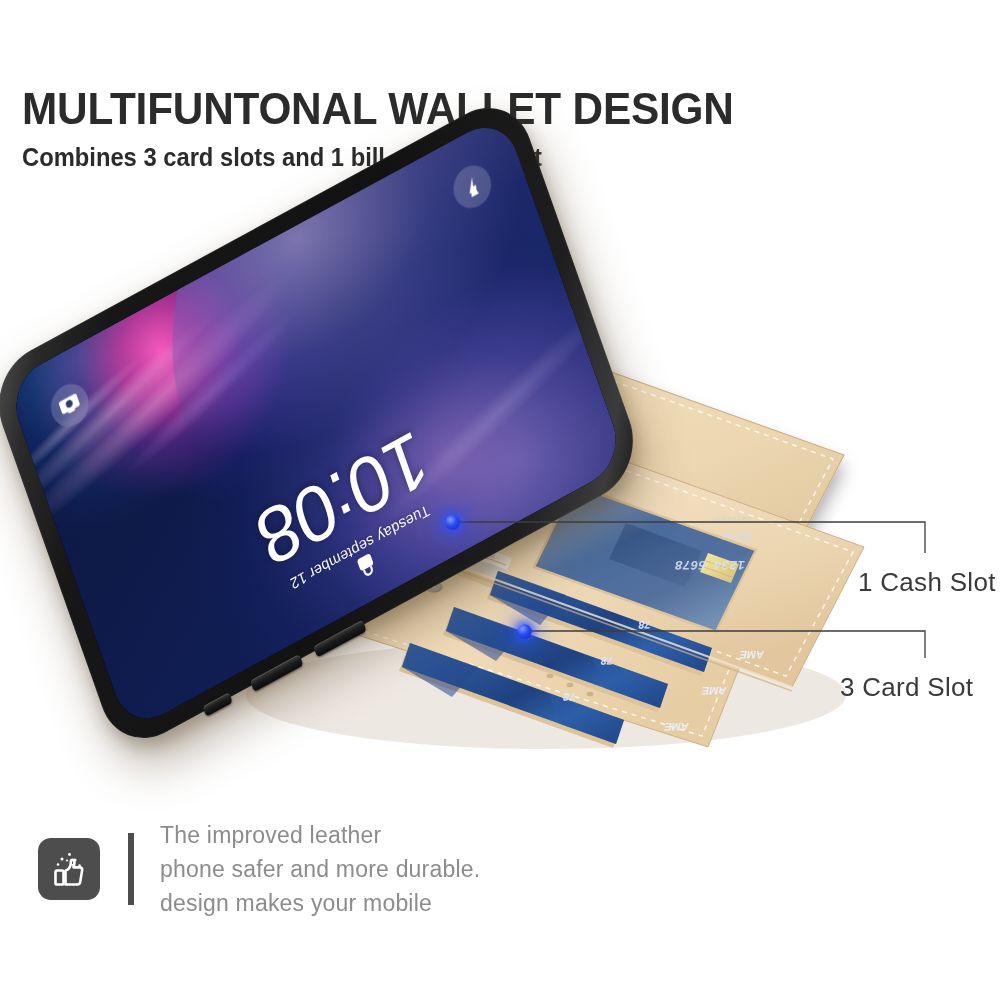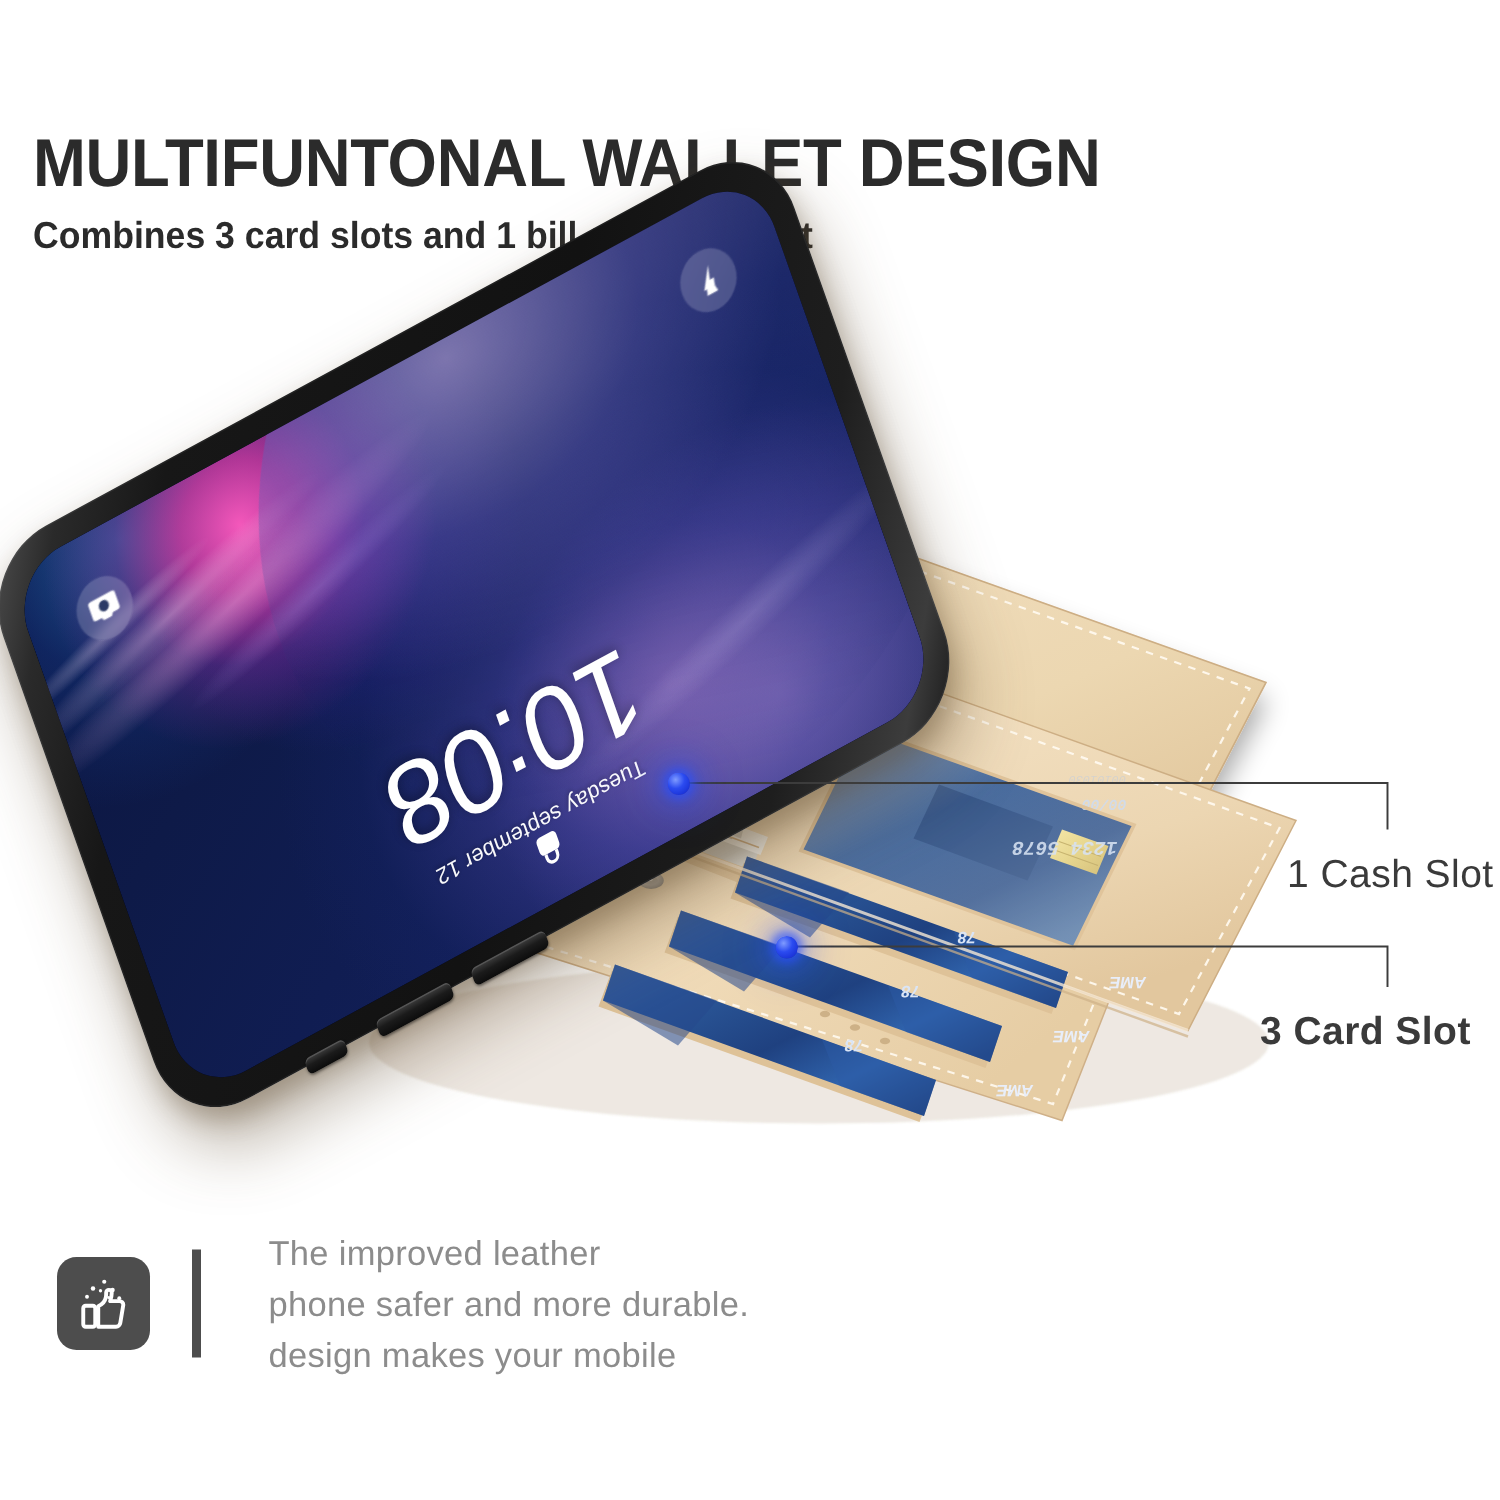--- a/index.html
+++ b/index.html
@@ -242,21 +242,21 @@
     flex: none;
   }
   #footer-text {
     margin-left: 26px;
     font-size: 23px;
     line-height: 34px;
     color: #8c8c8c;
     font-weight: 400;
     letter-spacing: 0.2px;
   }
-  #footer-text div { white-space: nowrap; margin-left: 19px; }
+  #footer-text div { white-space: nowrap; }
 </style>
 </head>
 <body>
 
 <div id="header">
   <div id="title">MULTIFUNTONAL WALLET DESIGN</div>
   <div id="subtitle">Combines 3 card slots and 1 bill compartment</div>
 </div>
 
 <div id="stage">
@@ -491,21 +491,21 @@
 </div>
 
 <div id="callouts">
   <svg width="1000" height="1000" style="position:absolute;left:0;top:0;">
     <path class="lead-line" id="line-cash" d="M 452 522 L 925 522 L 925 553"></path>
     <path class="lead-line" id="line-card" d="M 524 631 L 925 631 L 925 658"></path>
   </svg>
   <div class="dot-core" id="dot-cash" style="left: 452px; top: 522px;"></div>
   <div class="dot-core" id="dot-card" style="left: 524px; top: 631px;"></div>
   <div class="callout-label" id="label-cash" style="left: 858px; top: 567px;">1 Cash Slot</div>
-  <div class="callout-label" id="label-card" style="left: 840px; top: 672px; font-weight: bold;">3 Card Slot</div>
+  <div class="callout-label" id="label-card" style="left: 840px; top: 672px;">3 Card Slot</div>
 </div>
 
 <div id="footer">
   <div id="footer-icon">
     <svg width="42" height="42" viewBox="0 0 42 42">
       <g fill="#ffffff">
         <circle cx="14" cy="11" r="1.5"></circle>
         <circle cx="21.5" cy="6.5" r="1.4"></circle>
         <circle cx="27" cy="12" r="1.5"></circle>
         <circle cx="10" cy="16.5" r="1.3"></circle>

